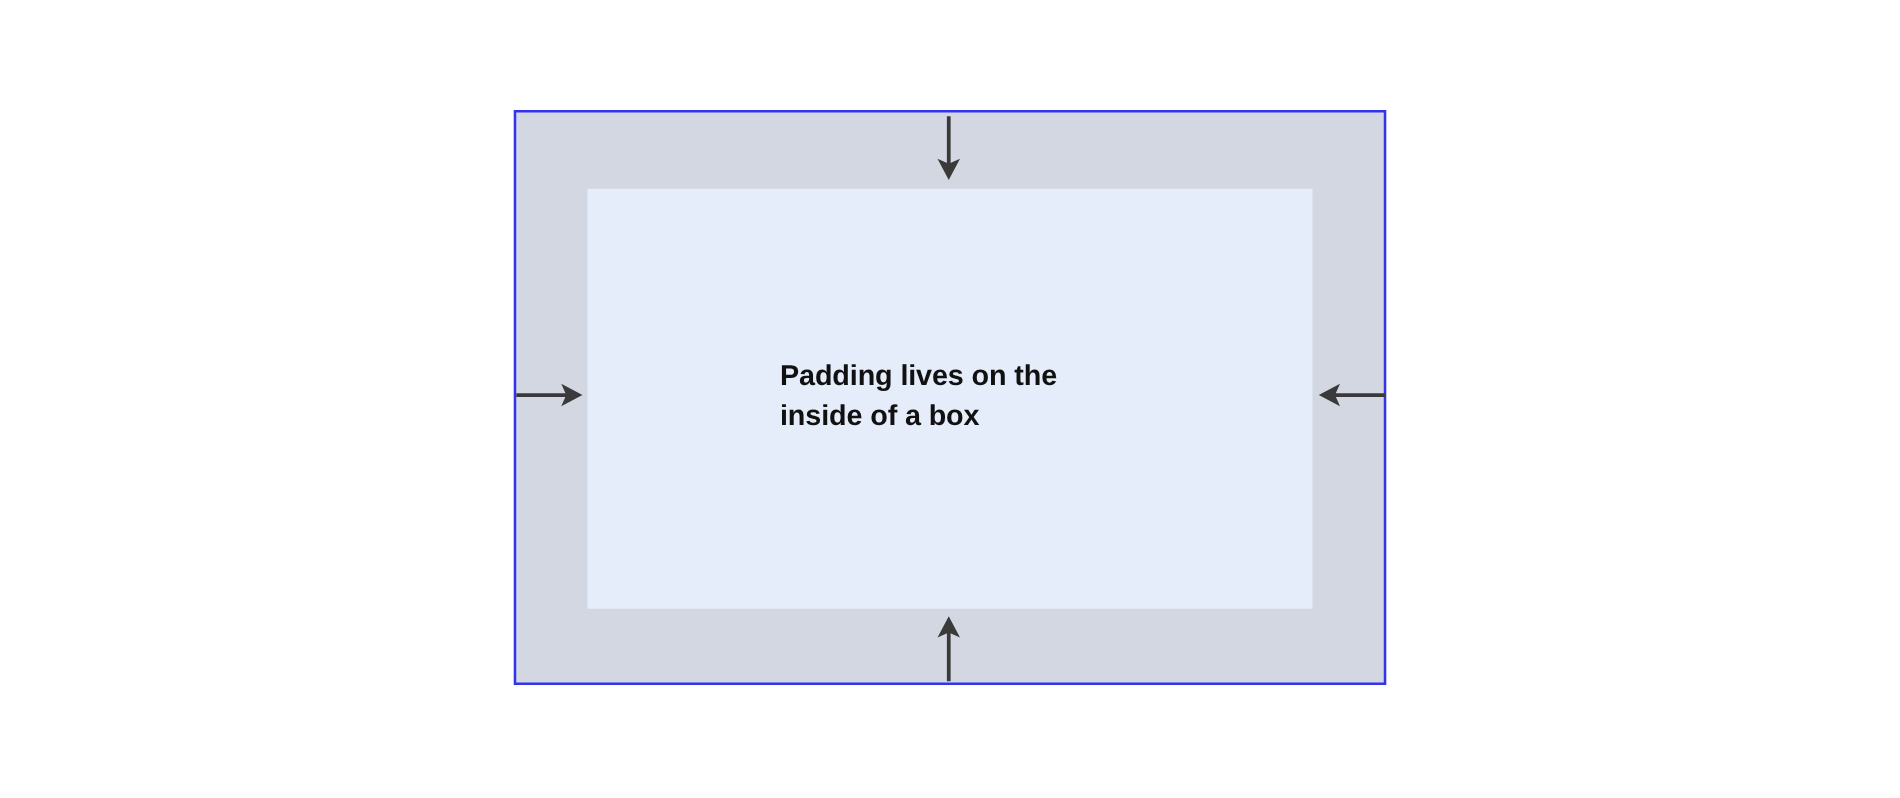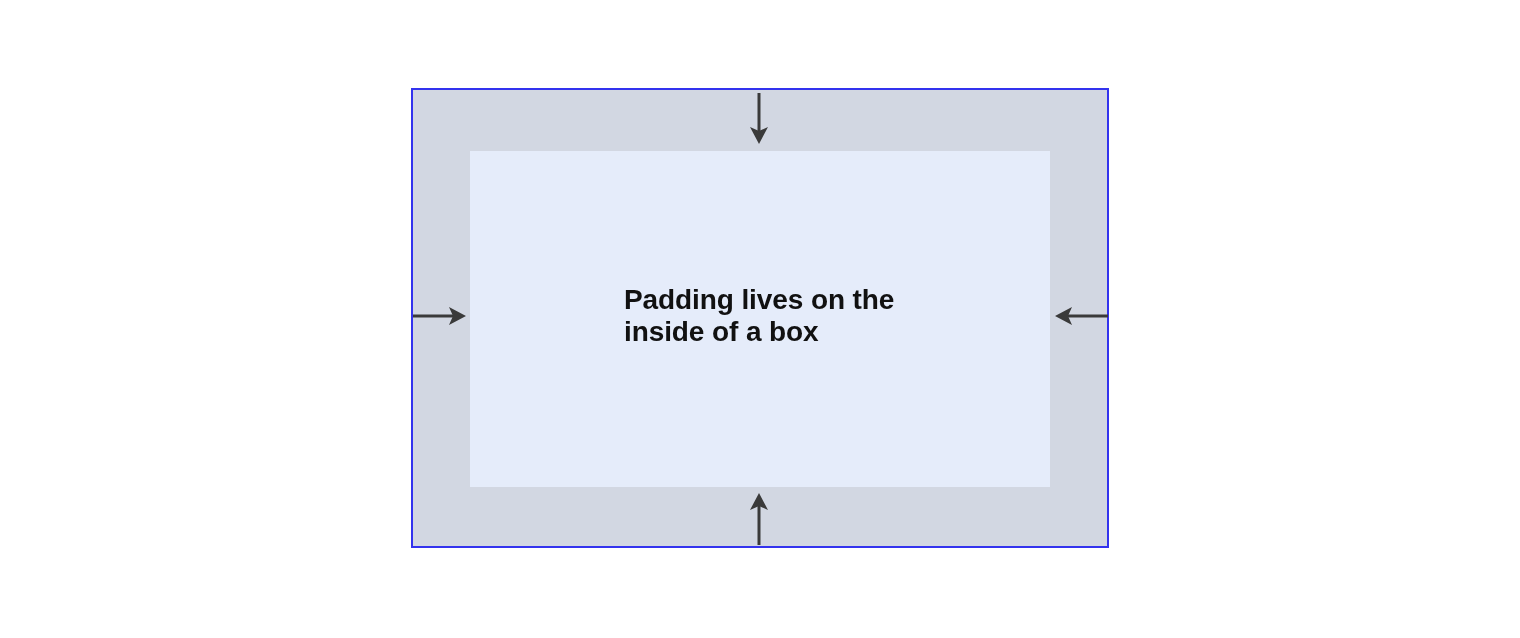--- a/index.html
+++ b/index.html
@@ -42,21 +42,21 @@
     height: 336px;
     background: #e5ecfa;
   }
 
   
   #content-label {
     position: absolute;
     left: 624px;
     top: 284px;
     width: 300px;
-    font-size: 28px;
+    font-size: 23px;
     font-weight: bold;
     line-height: 32px;
     color: #111111;
     letter-spacing: -0.1px;
     white-space: pre-line;
   }
 
   
   .arrow {
     position: absolute;

